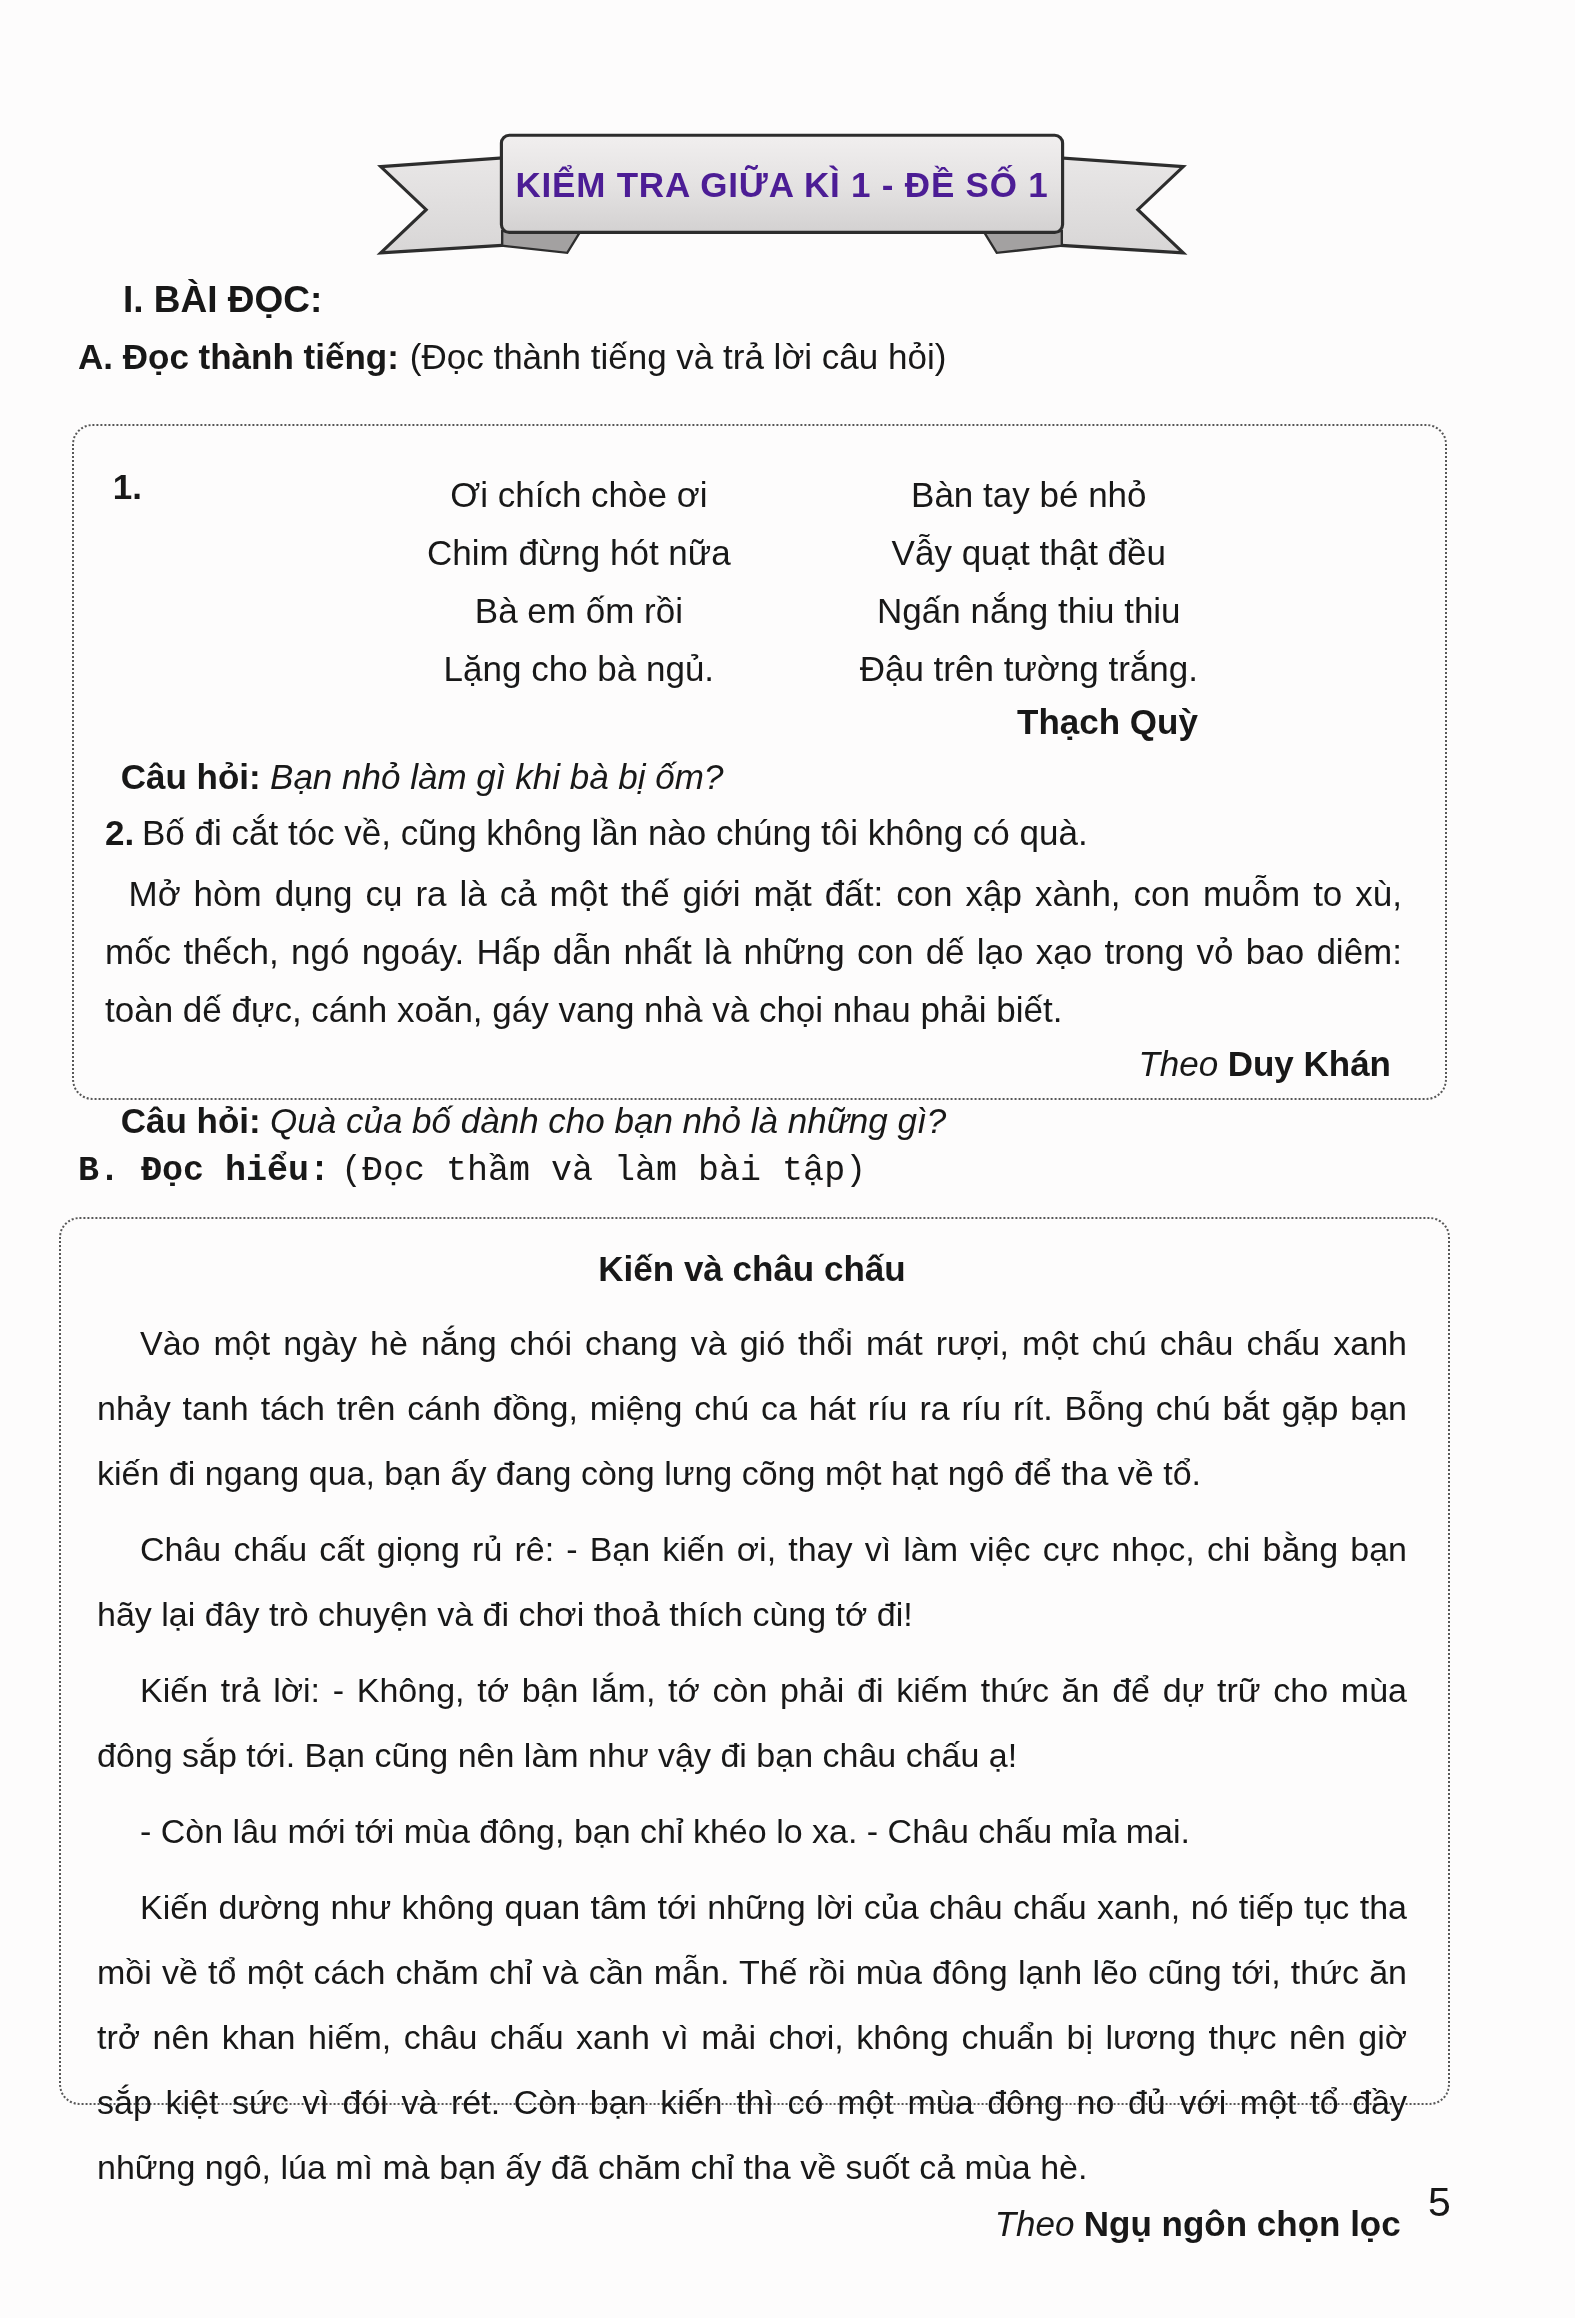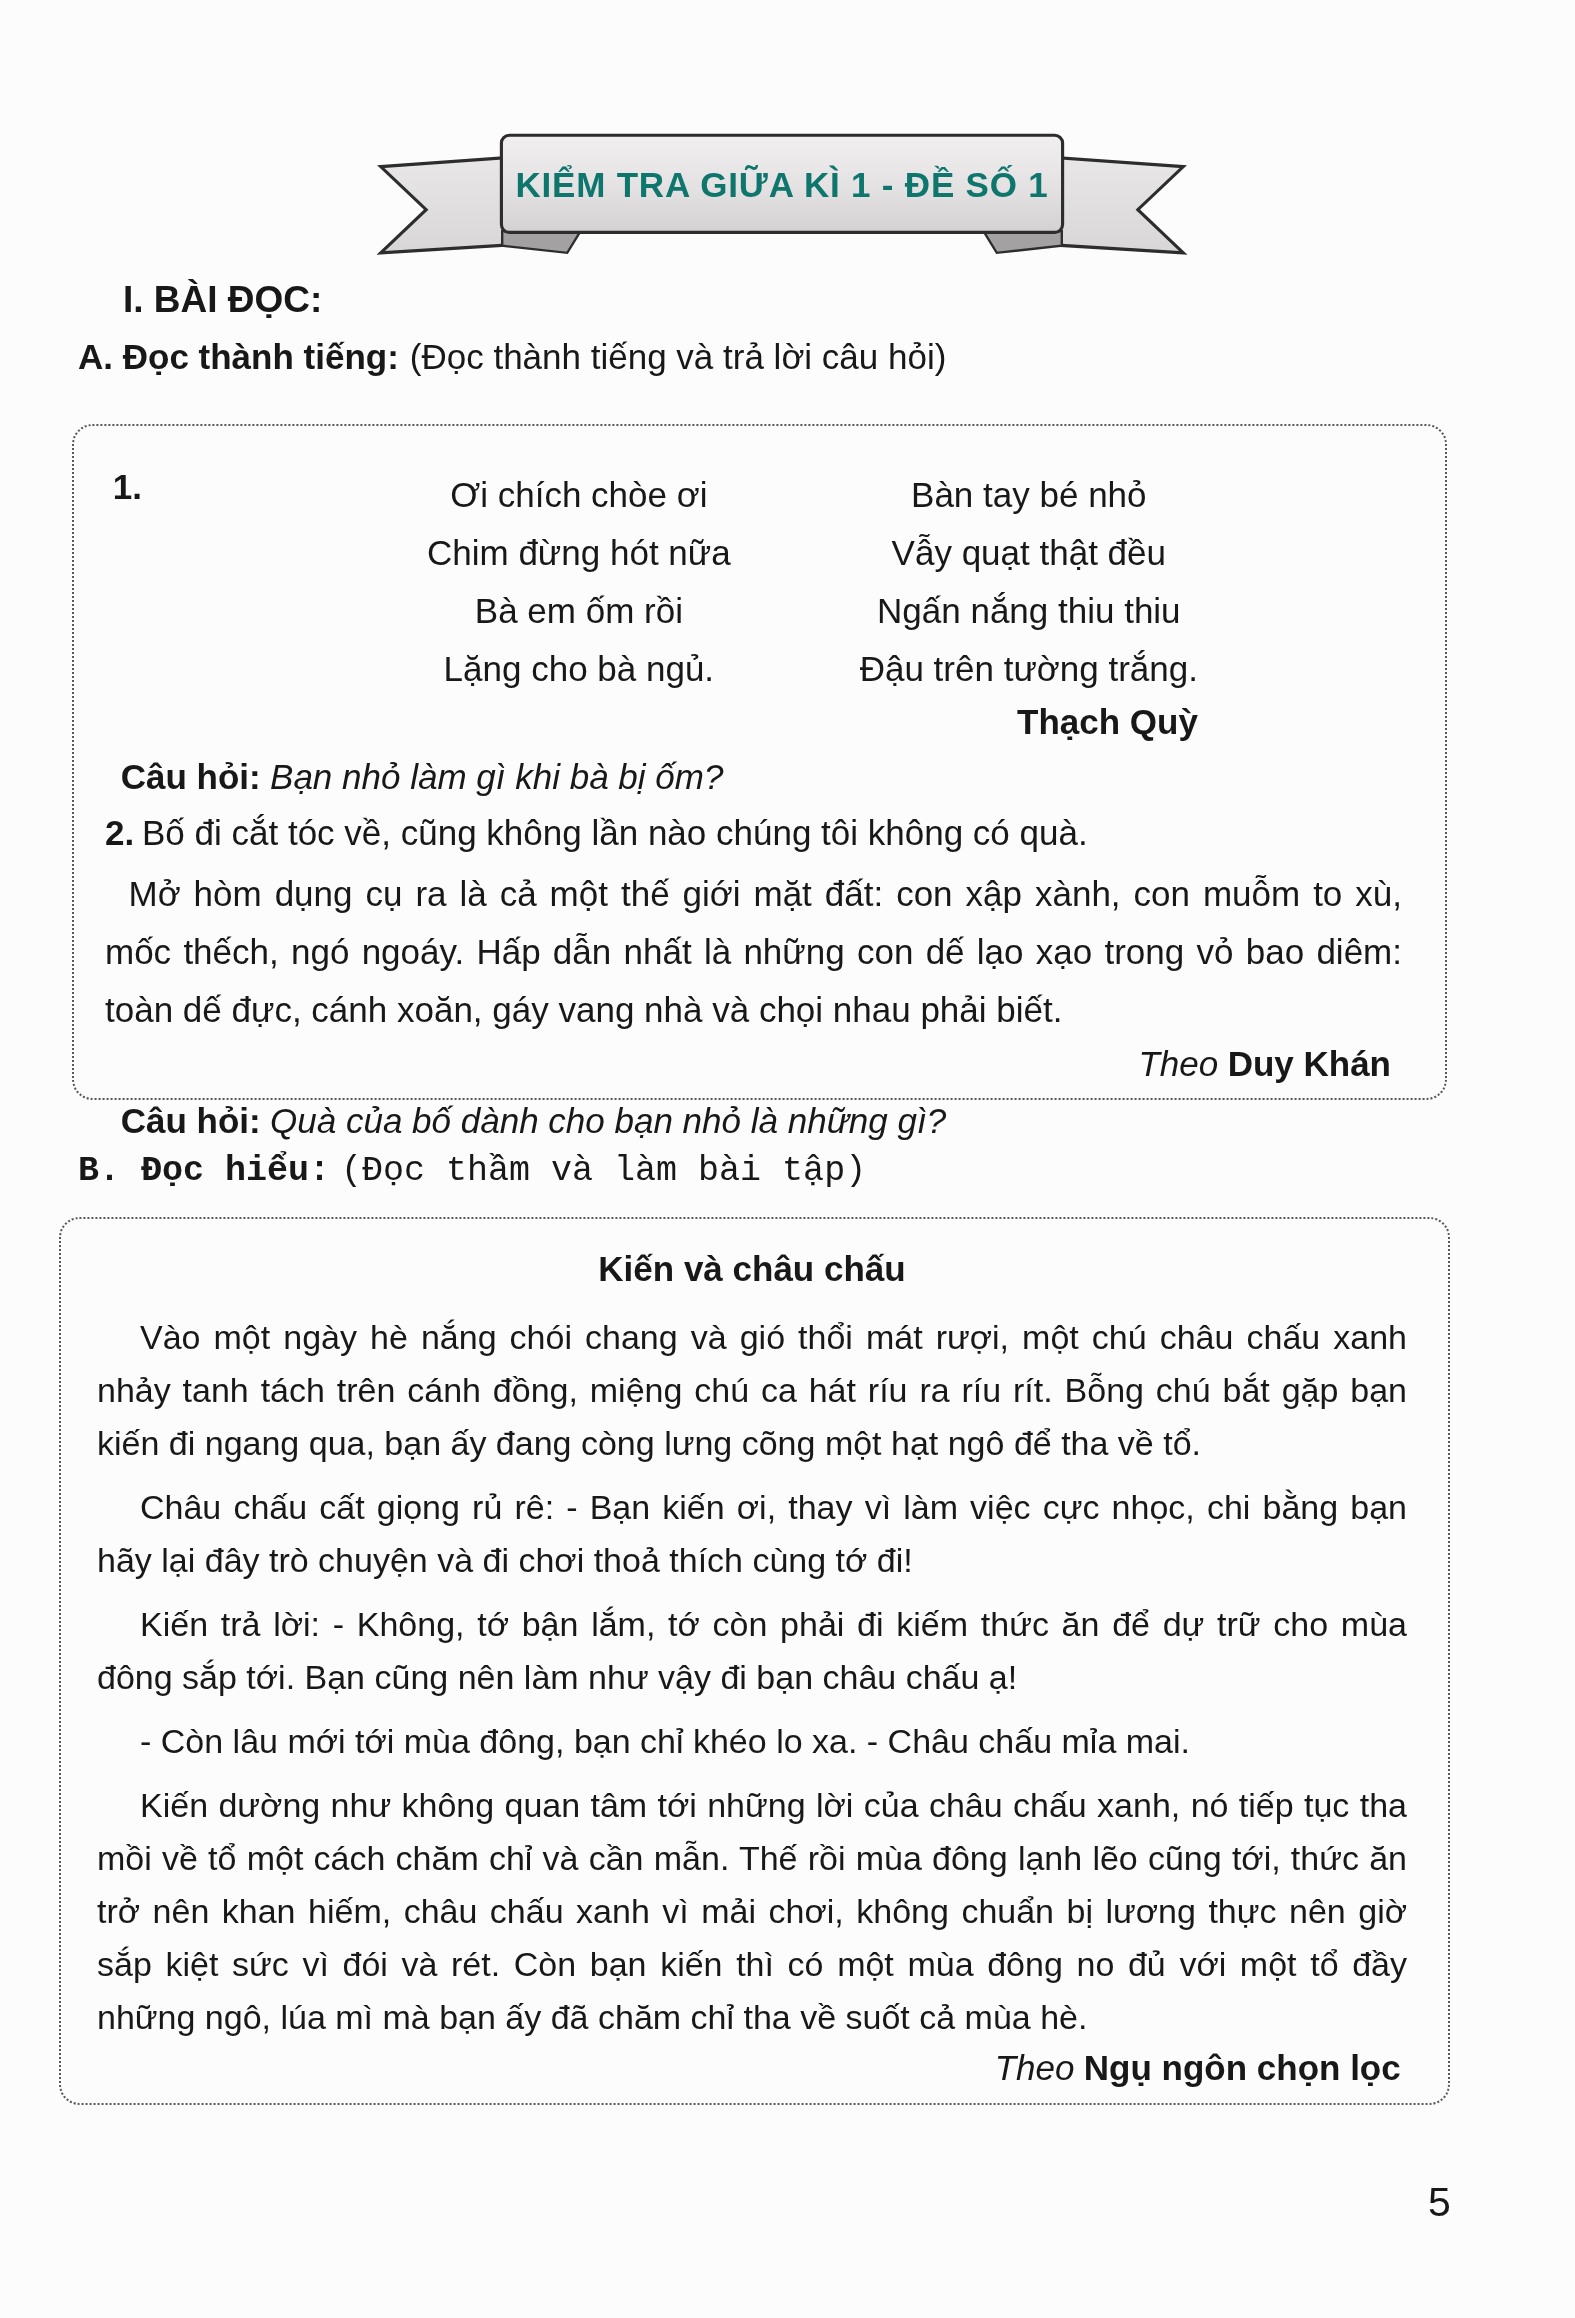--- a/index.html
+++ b/index.html
@@ -10,21 +10,21 @@
     overflow:hidden;
   }
   .page{position:absolute;inset:0;}
 
   
   .banner{position:absolute;left:374px;top:118px;width:816px;height:145px;}
   .banner svg{position:absolute;left:0;top:0;}
   .banner-text{
     position:absolute;left:127px;top:19px;width:562px;height:96px;
     display:flex;align-items:center;justify-content:center;
-    font-size:35px;font-weight:bold;letter-spacing:0.8px;color:#0f766e;
+    font-size:35px;font-weight:bold;letter-spacing:0.8px;color:#4c1d95;
     white-space:nowrap;
   }
 
   
   .h-main{position:absolute;left:78px;top:279px;font-size:37px;font-weight:bold;margin-left:45px;}
   .h-sub{position:absolute;font-size:35px;}
   .h-sub .lbl{font-weight:bold;}
   .h-sub .note{margin-left:11px;}
   .h-sub-a{left:78px;top:337px;}
   .h-sub-b{left:78px;top:1151px;font-family:Liberation Mono, monospace;}
@@ -58,21 +58,21 @@
   .attr-line{text-align:right;font-size:35px;margin-top:3.1px;line-height:44px;padding-right:11px;}
   .attr-prefix{font-style:italic;}
   .attr-name{font-weight:bold;margin-left:9.4px;}
 
   
   .story-title{
     text-align:center;font-size:35px;font-weight:bold;
     margin:11px 0 20.4px 0;line-height:44px;
   }
   .story-para{
-    margin:11px 0 0 0;font-size:34px;line-height:53px;
+    margin:11px 0 0 0;font-size:34px;line-height:65px;
     text-align:justify;text-indent:43px;
   }
   .story-para:first-of-type{margin-top:0;}
   .story-attr{text-align:right;font-size:35px;line-height:47px;margin-top:0;padding-right:6.3px;}
 
   
   .page-number{position:absolute;left:1428px;top:2179px;font-size:41px;}
 </style>
 </head>
 <body>

